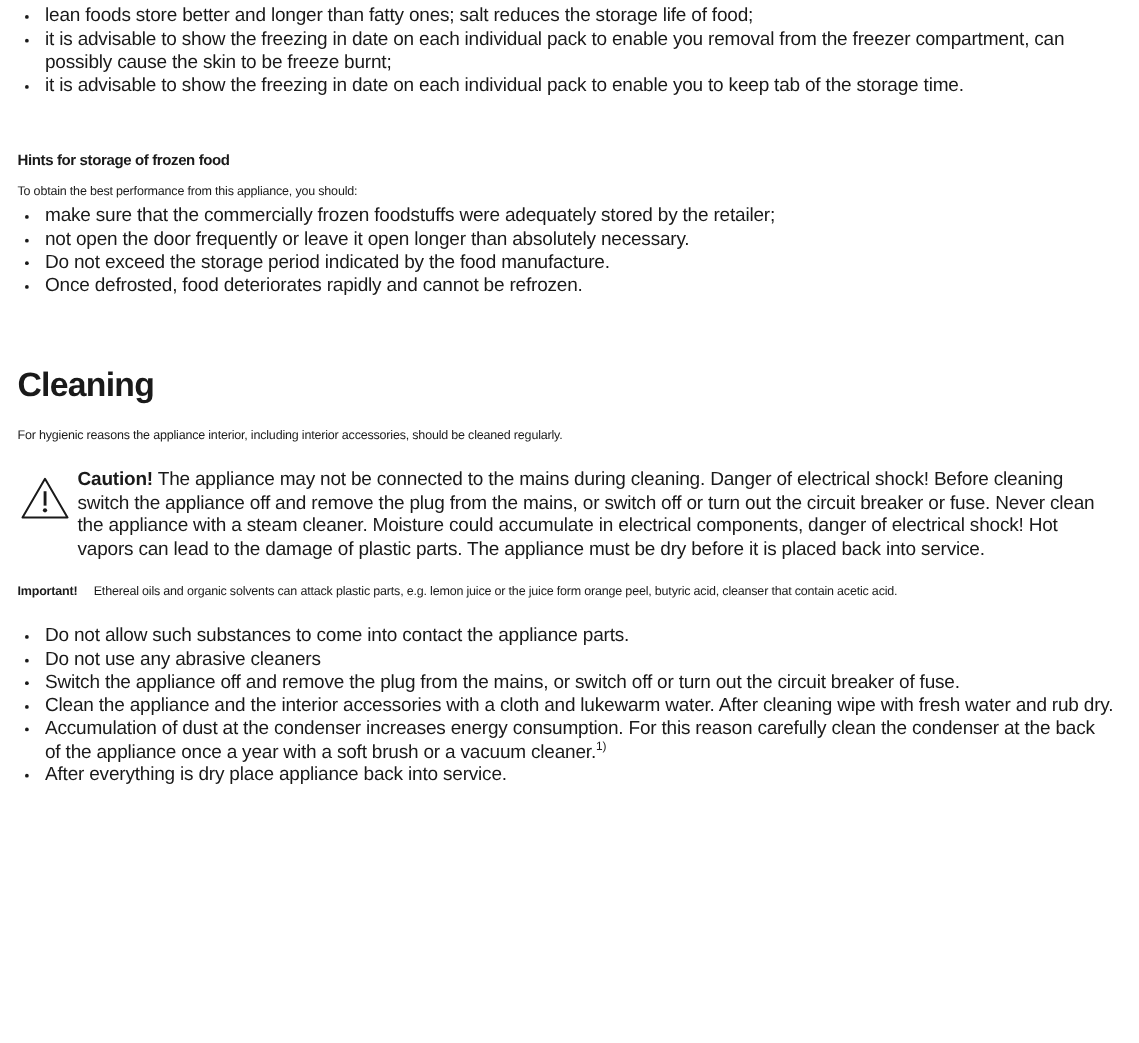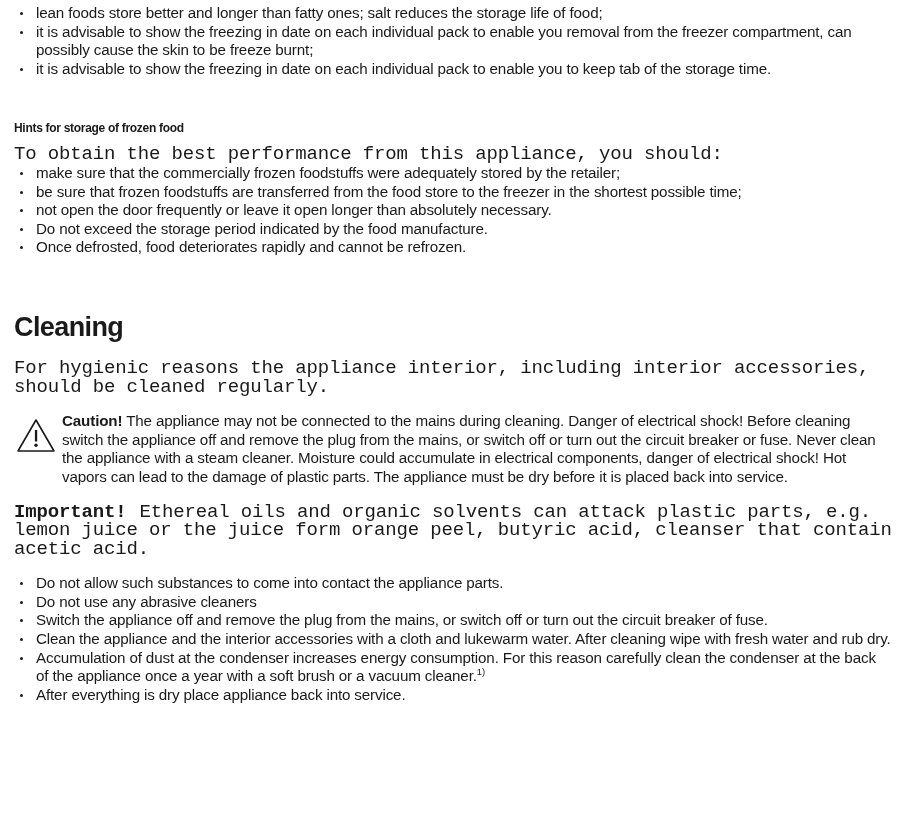--- a/index.html
+++ b/index.html
@@ -24,25 +24,24 @@
   }
   .content {
     position: absolute;
     left: 14px;
     top: 4px;
     width: 878px;
   }
 
   
   .para {
-    font-size: 19px;
+    font-size: 10px;
     line-height: 18.6px;
     margin: 0;
     letter-spacing: -0.15px;
-    font-family: Liberation Mono, monospace;
   }
   .heading {
     font-size: 12px;
     font-weight: bold;
     line-height: 21px;
     margin: 0;
     letter-spacing: -0.3px;
   }
   .big-heading {
     font-size: 27px;
@@ -124,21 +123,20 @@
     <div class="gap-sec-lg"></div>
 
     <h2 class="heading">Hints for storage of frozen food</h2>
 
     <div class="gap-sm"></div>
 
     <p class="para">To obtain the best performance from this appliance, you should:</p>
 
     <ul class="bullets">
       <li>make sure that the commercially frozen foodstuffs were adequately stored by the retailer;</li>
-      <li>be sure that frozen foodstuffs are transferred from the food store to the freezer in the shortest possible time;</li>
       <li>not open the door frequently or leave it open longer than absolutely necessary.</li>
       <li>Do not exceed the storage period indicated by the food manufacture.</li>
       <li>Once defrosted, food deteriorates rapidly and cannot be refrozen.</li>
     </ul>
 
     <div class="gap-sec-xl"></div>
 
     <h1 class="big-heading">Cleaning</h1>
 
     <div class="gap-md"></div>

